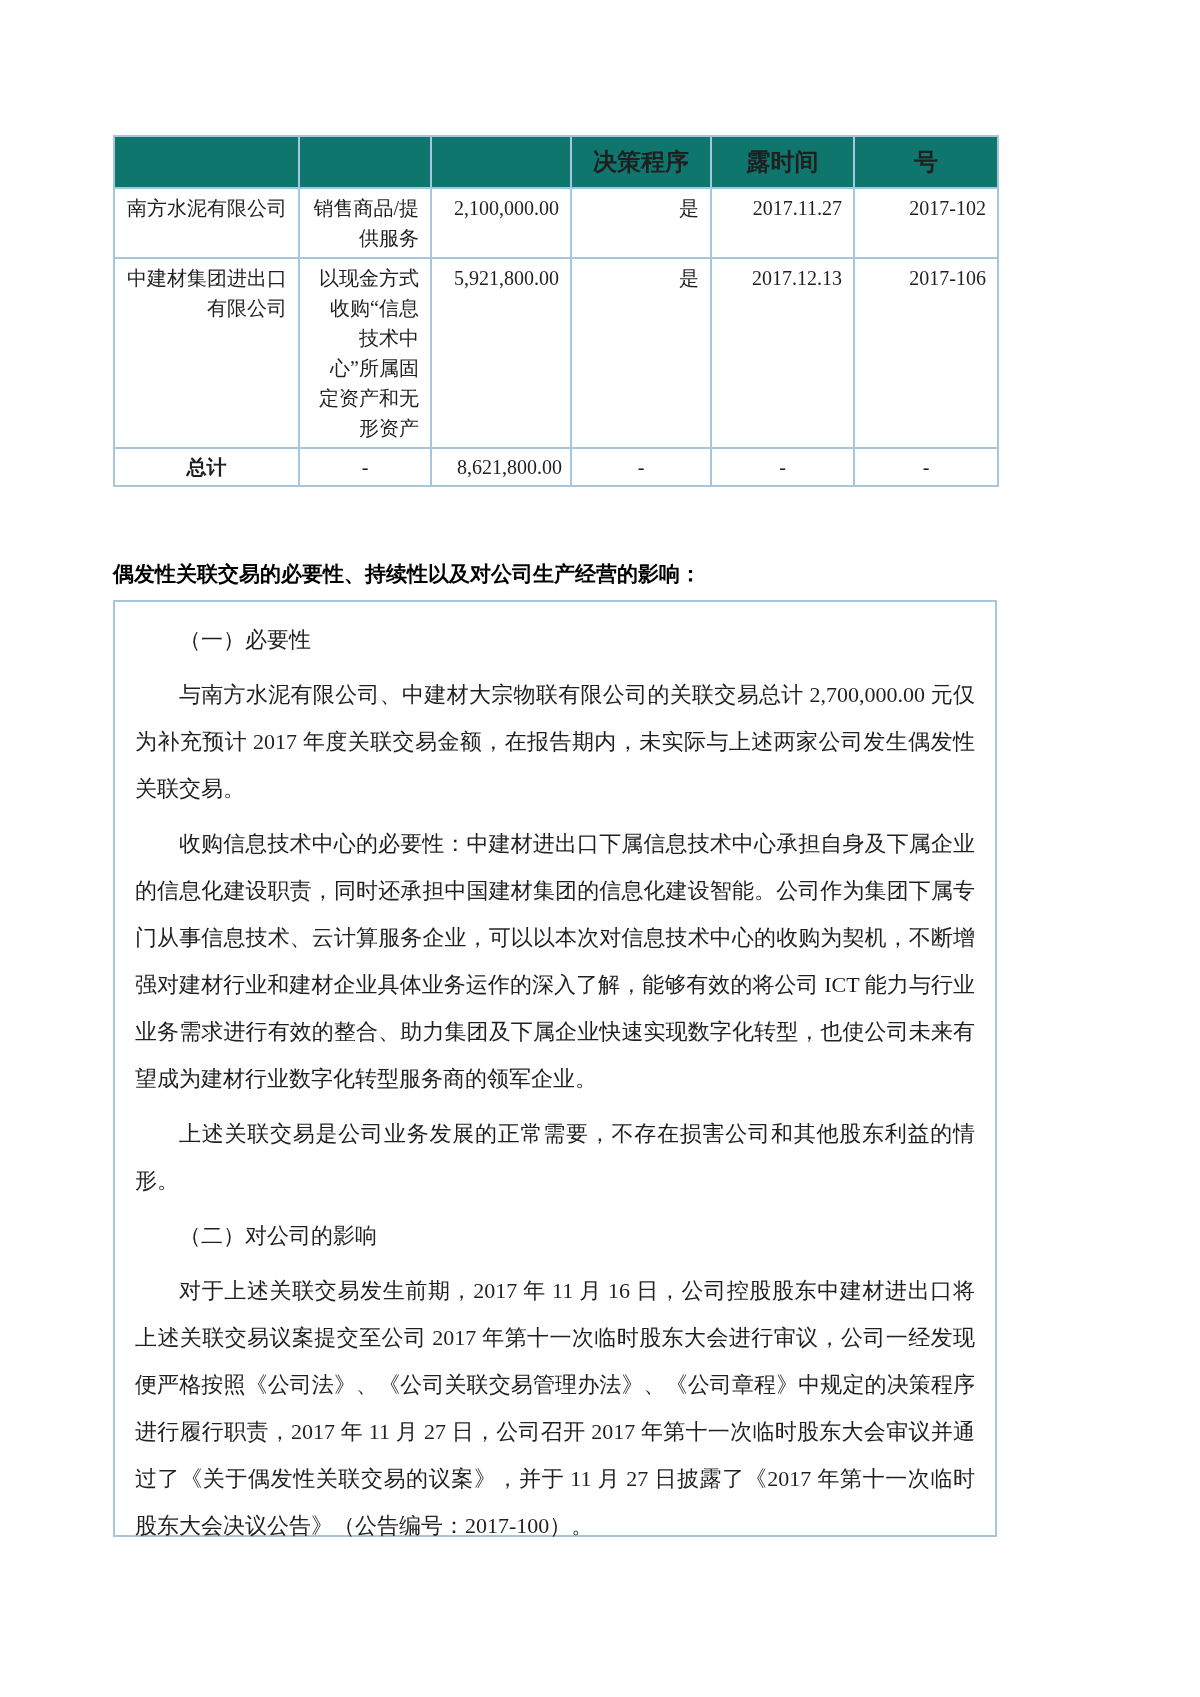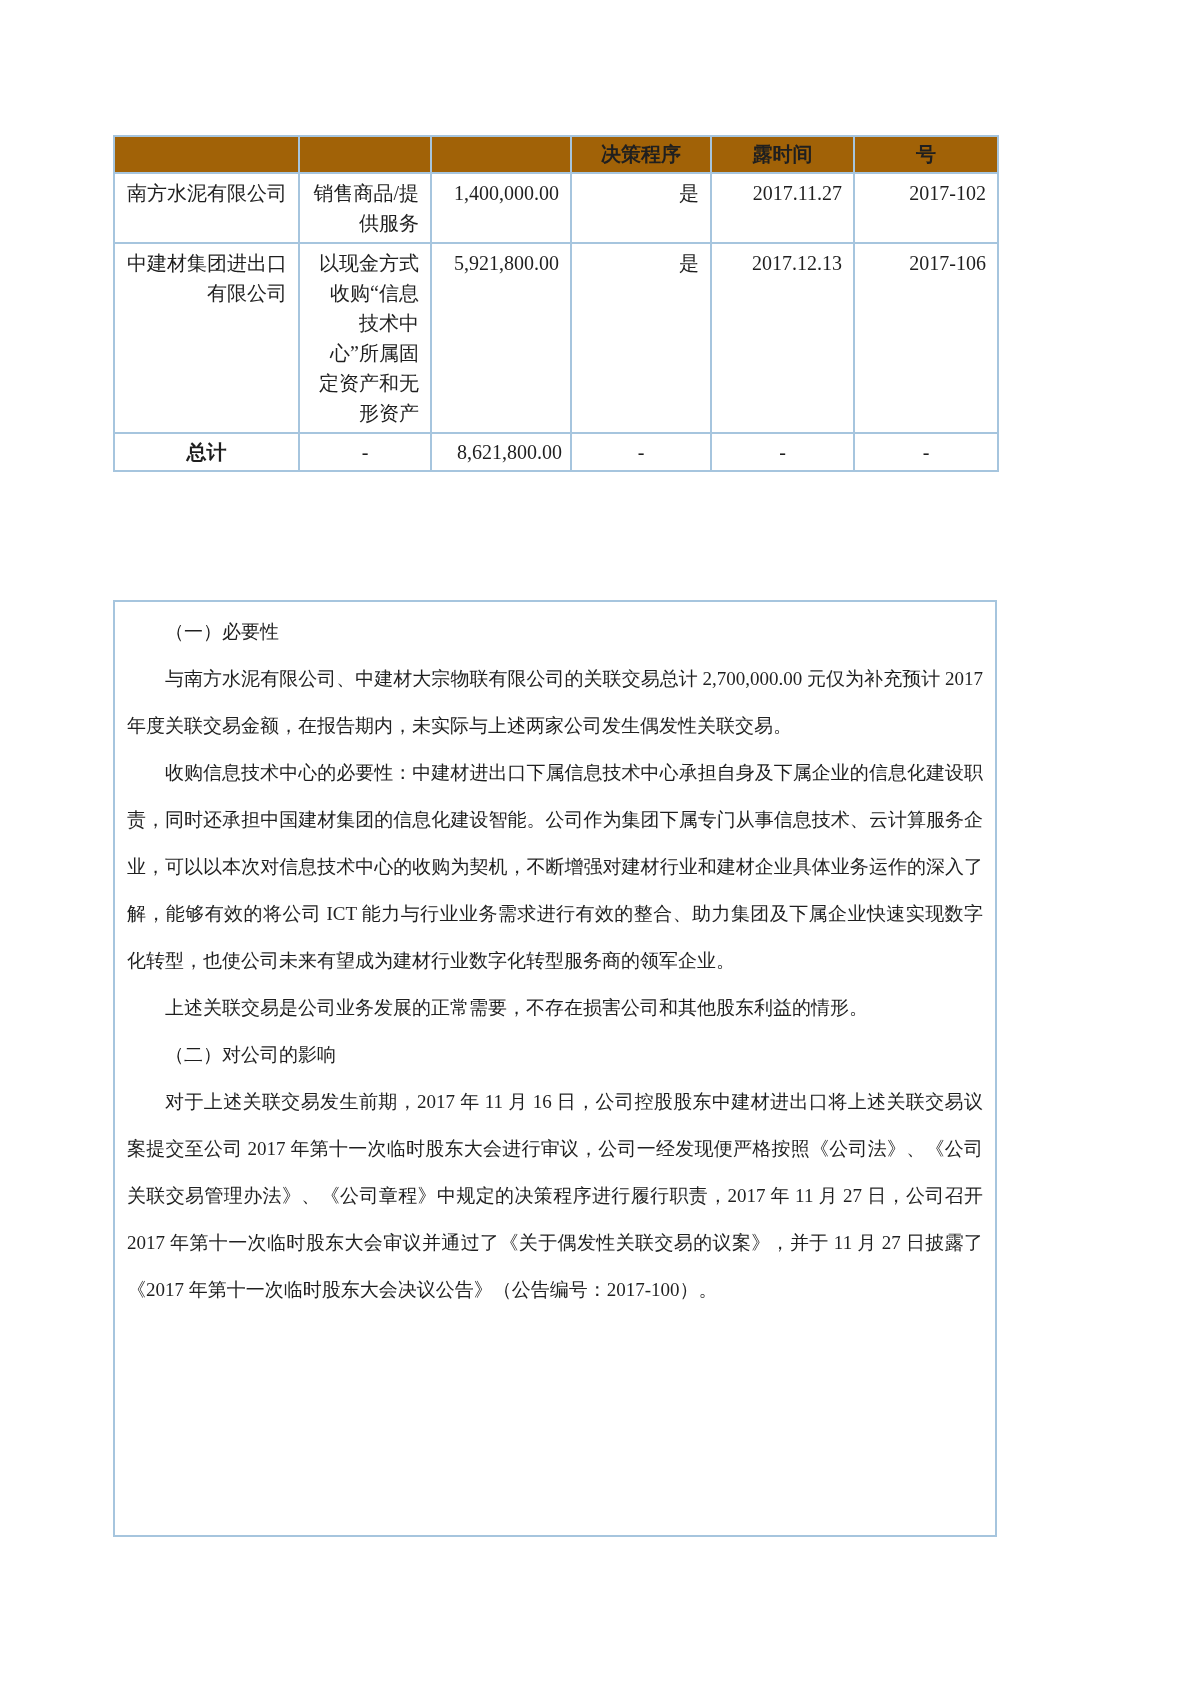--- a/index.html
+++ b/index.html
@@ -15,26 +15,26 @@
   
   table.rel{
     position:absolute;left:113px;top:135px;width:884px;
     border-collapse:collapse;table-layout:fixed;
   }
   table.rel th, table.rel td{
     border:2px solid #a6c5de;
     overflow:hidden;
   }
   table.rel thead th{
-    background:#a16207;
+    background:#0f766e;
     font-family:"Liberation Sans","DejaVu Sans",sans-serif;
     font-weight:bold;
-    font-size:20px;
+    font-size:24px;
     height:29px;
-    padding:3px 4px;
+    padding:9px 4px;
     text-align:center;
     vertical-align:middle;
   }
   table.rel tbody td{
     font-size:20px;
     line-height:30px;
     padding:4px 11px;
     vertical-align:top;
     text-align:right;
     word-break:break-all;
@@ -63,22 +63,22 @@
 
   
   .content-box{
     position:absolute;left:113px;top:600px;width:884px;height:937px;
     box-sizing:border-box;
     border:2px solid #a6c5de;
     padding:6px 12px 0 12px;
     background:#ffffff;
   }
   .content-box p{
-    margin:0;
-    font-size:19px;
+    margin:8px;
+    font-size:22px;
     line-height:47px;
     text-indent:2em;
     text-align:justify;
     color:#1f1f1f;
   }
 </style>
 </head>
 <body>
 
 <div class="page">
@@ -99,21 +99,21 @@
         <th></th>
         <th>决策程序</th>
         <th>露时间</th>
         <th>号</th>
       </tr>
     </thead>
     <tbody>
       <tr>
         <td>南方水泥有限公司</td>
         <td>销售商品/提供服务</td>
-        <td>1,400,000.00</td>
+        <td>2,100,000.00</td>
         <td>是</td>
         <td>2017.11.27</td>
         <td>2017-102</td>
       </tr>
       <tr>
         <td>中建材集团进出口有限公司</td>
         <td>以现金方式收购“信息技术中心”所属固定资产和无形资产</td>
         <td>5,921,800.00</td>
         <td>是</td>
         <td>2017.12.13</td>
@@ -123,20 +123,21 @@
         <td class="lab">总计</td>
         <td class="c">-</td>
         <td>8,621,800.00</td>
         <td class="c">-</td>
         <td class="c">-</td>
         <td class="c">-</td>
       </tr>
     </tbody>
   </table>
 
+  <div class="sec-heading">偶发性关联交易的必要性、持续性以及对公司生产经营的影响：</div>
 
   <div class="content-box">
     <p>（一）必要性</p>
     <p>与南方水泥有限公司、中建材大宗物联有限公司的关联交易总计 2,700,000.00 元仅为补充预计 2017 年度关联交易金额，在报告期内，未实际与上述两家公司发生偶发性关联交易。</p>
     <p>收购信息技术中心的必要性：中建材进出口下属信息技术中心承担自身及下属企业的信息化建设职责，同时还承担中国建材集团的信息化建设智能。公司作为集团下属专门从事信息技术、云计算服务企业，可以以本次对信息技术中心的收购为契机，不断增强对建材行业和建材企业具体业务运作的深入了解，能够有效的将公司 ICT 能力与行业业务需求进行有效的整合、助力集团及下属企业快速实现数字化转型，也使公司未来有望成为建材行业数字化转型服务商的领军企业。</p>
     <p>上述关联交易是公司业务发展的正常需要，不存在损害公司和其他股东利益的情形。</p>
     <p>（二）对公司的影响</p>
     <p>对于上述关联交易发生前期，2017 年 11 月 16 日，公司控股股东中建材进出口将上述关联交易议案提交至公司 2017 年第十一次临时股东大会进行审议，公司一经发现便严格按照《公司法》、《公司关联交易管理办法》、《公司章程》中规定的决策程序进行履行职责，2017 年 11 月 27 日，公司召开 2017 年第十一次临时股东大会审议并通过了《关于偶发性关联交易的议案》，并于 11 月 27 日披露了《2017 年第十一次临时股东大会决议公告》（公告编号：2017-100）。</p>
   </div>
 

